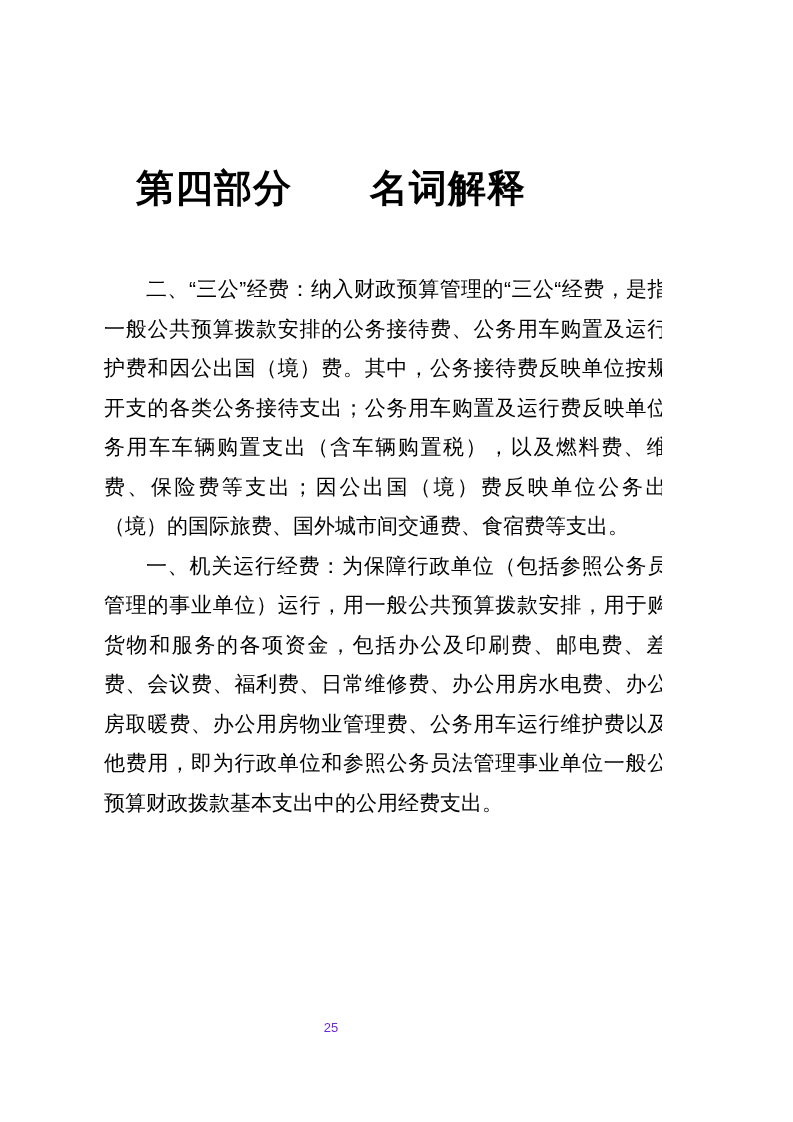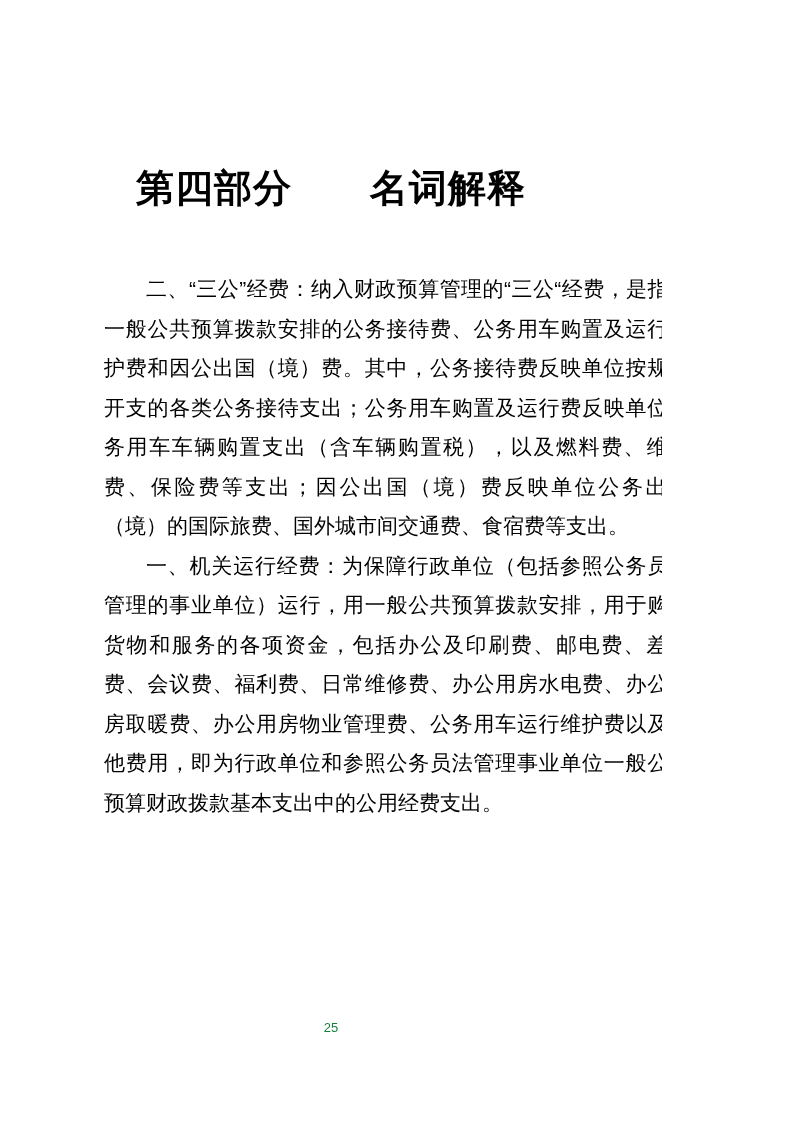--- a/index.html
+++ b/index.html
@@ -44,21 +44,21 @@
   }
   .page-footer {
     position: absolute;
     top: 1018px;
     left: 0;
     width: 100%;
     text-align: center;
   }
   .page-number {
     font-size: 13px;
-    color: #15803d;
+    color: #6d28d9;
   }
 </style>
 </head>
 <body>
 
 <div class="page">
 
   <h1 class="doc-title">第四部分　　名词解释</h1>
 
   <div class="doc-content">

